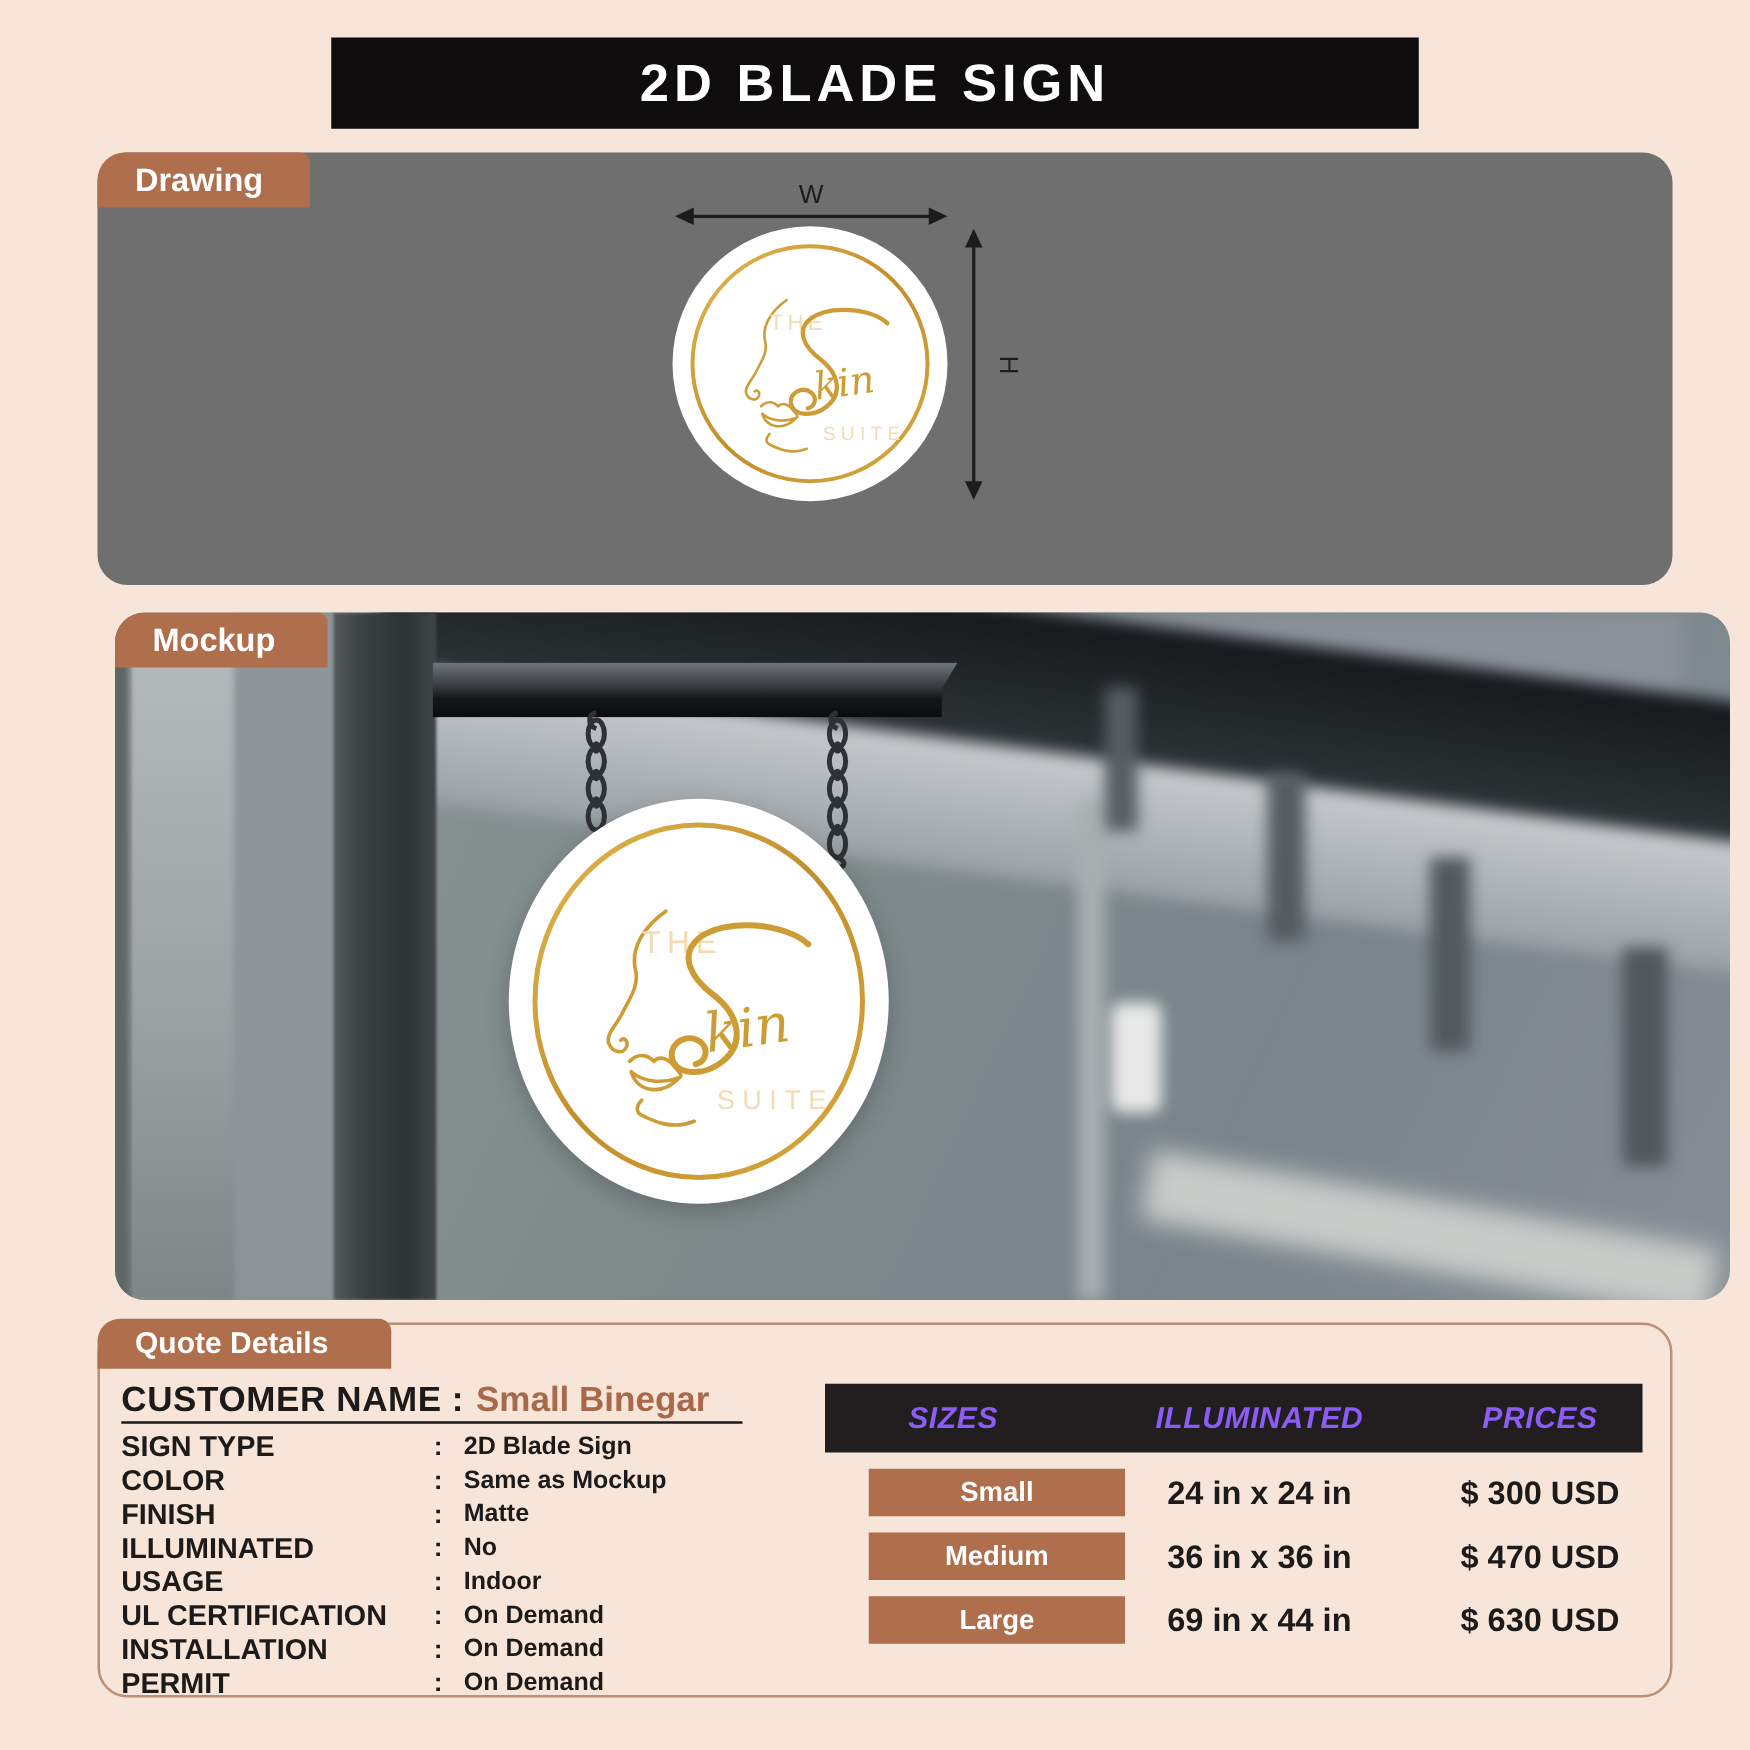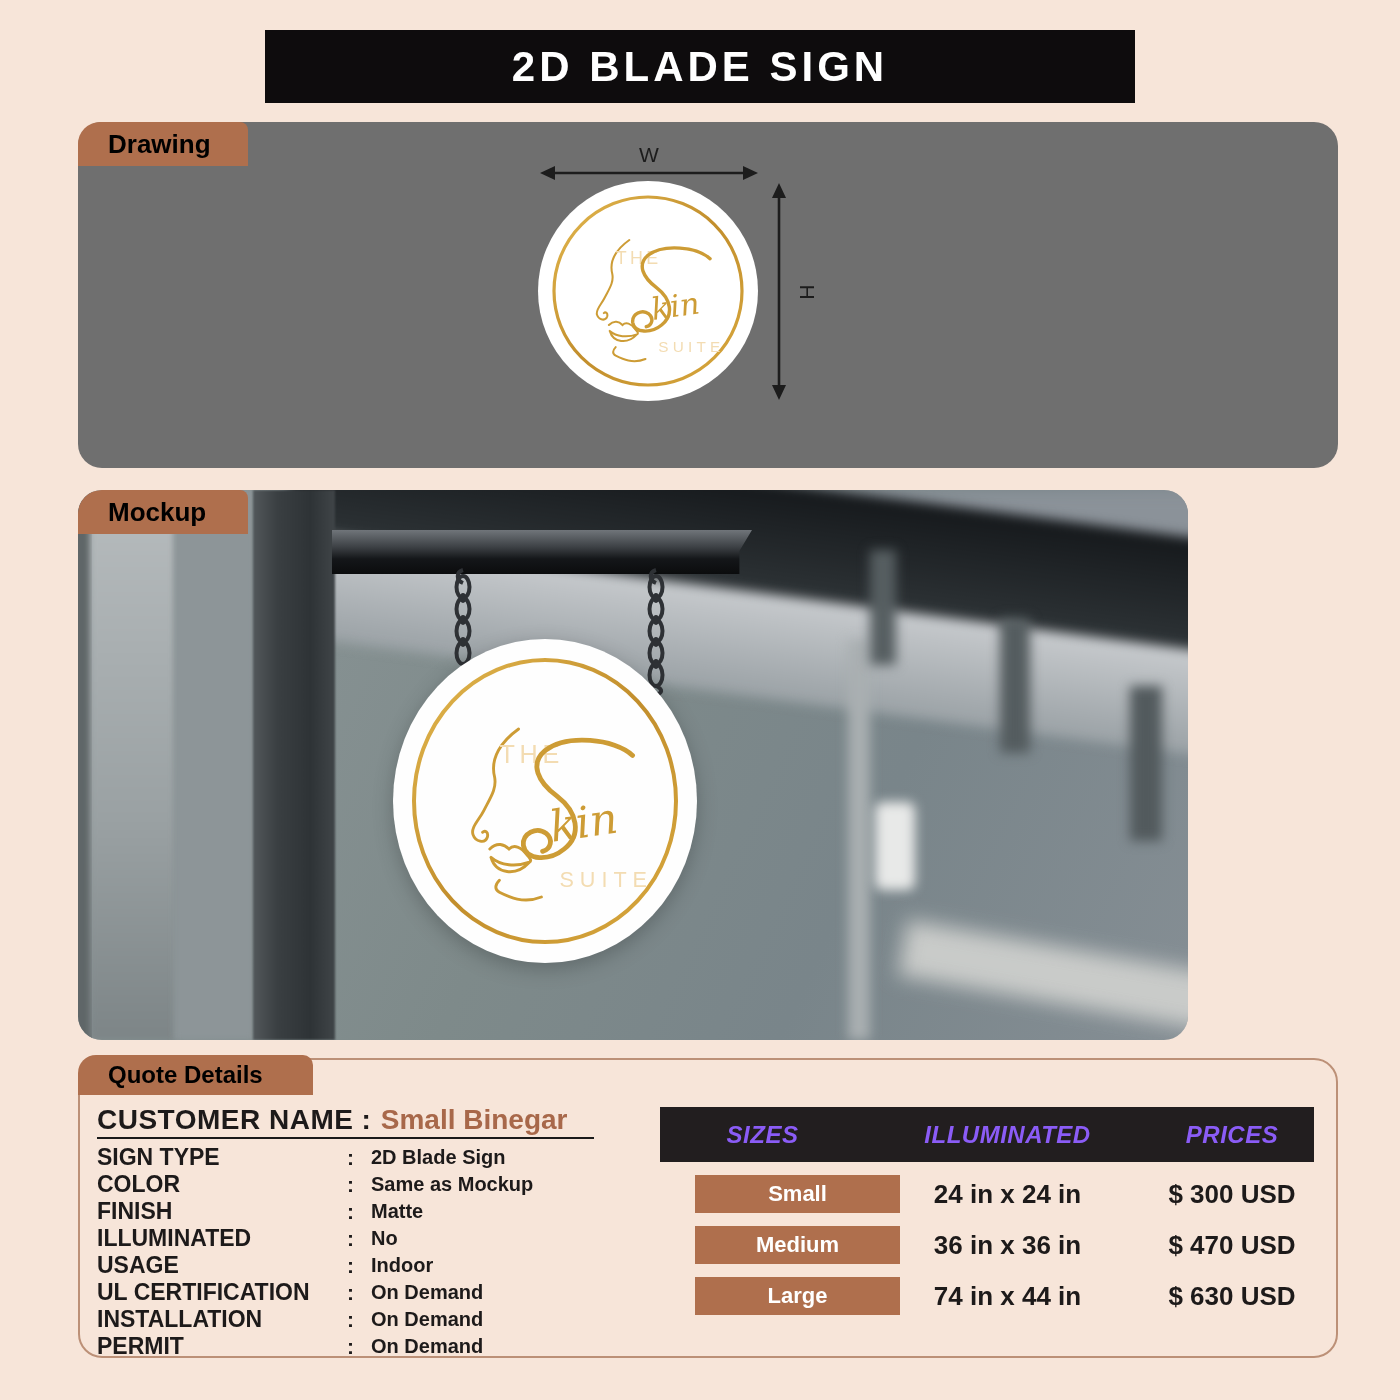--- a/index.html
+++ b/index.html
@@ -11,30 +11,30 @@
   html,body{width:1400px;height:1400px;}
   body{background:var(--page-bg);font-family:"Liberation Sans",sans-serif;position:relative;overflow:hidden;}
   .abs{position:absolute;}
 
   
   .title-banner{left:265px;top:30px;width:870px;height:73px;background:var(--banner-black);
     display:flex;align-items:center;justify-content:center;}
   .title-banner span{color:#fff;font-size:42px;font-weight:bold;letter-spacing:4px;}
 
   
-  .tab{height:44px;background:var(--brown);color:#000000;font-size:26px;font-weight:bold;
+  .tab{height:44px;background:var(--brown);color:#ffffff;font-size:26px;font-weight:bold;
     display:flex;align-items:center;padding-left:30px;border-radius:22px 8px 0 0;z-index:5;}
 
   
   .drawing-panel{left:78px;top:122px;width:1260px;height:346px;background:var(--panel-gray);
     border-radius:24px;}
   .drawing-panel .tab{position:absolute;left:0;top:0;width:170px;}
 
   
-  .mockup-panel{left:78px;top:490px;width:1110px;height:550px;border-radius:24px;overflow:hidden;
+  .mockup-panel{left:92px;top:490px;width:1292px;height:550px;border-radius:24px;overflow:hidden;
     background:linear-gradient(115deg,#8d9799 0%,#7e8a8a 45%,#79858a 70%,#858e94 100%);}
   .mockup-panel .tab{position:absolute;left:0;top:0;width:170px;}
   .blur6{filter:blur(6px);} .blur3{filter:blur(3px);} .blur10{filter:blur(10px);}
   .scene-strip{position:absolute;}
   .post{position:absolute;left:175px;top:0;width:82px;height:550px;filter:blur(1.2px);
     background:linear-gradient(90deg,#53585b 0%,#3a3f42 30%,#2e3336 70%,#404548 100%);}
   .arm{position:absolute;left:254px;top:40px;width:420px;height:44px;
     background:linear-gradient(180deg,#70757a 0%,#3b3f43 40%,#141619 66%,#0b0c0d 100%);
     clip-path:polygon(0 0,100% 0,97% 48%,97% 100%,0 100%);}
   .chain{position:absolute;}
@@ -244,17 +244,17 @@
       <div class="dim-cell">24 in x 24 in</div>
       <div class="price-cell">$ 300 USD</div>
     </div>
     <div class="price-row">
       <button class="size-btn">Medium</button>
       <div class="dim-cell">36 in x 36 in</div>
       <div class="price-cell">$ 470 USD</div>
     </div>
     <div class="price-row">
       <button class="size-btn">Large</button>
-      <div class="dim-cell">74 in x 44 in</div>
+      <div class="dim-cell">69 in x 44 in</div>
       <div class="price-cell">$ 630 USD</div>
     </div>
   </div>
 </div>
 
 </body></html>

